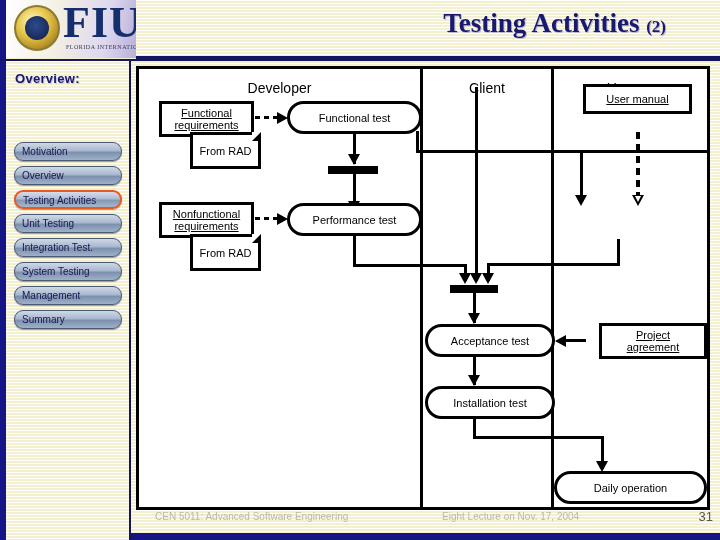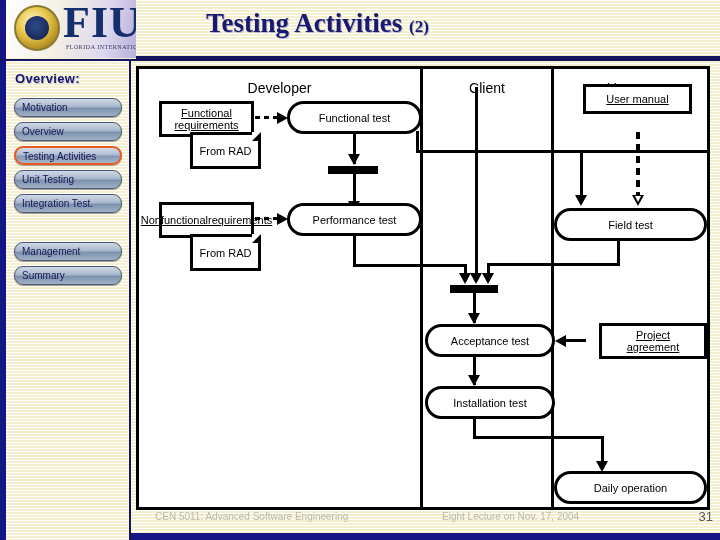--- a/index.html
+++ b/index.html
@@ -28,38 +28,38 @@
         background:radial-gradient(circle at 40% 35%,#fff8d0 0%,#e7c84a 40%,#b99327 70%,#7a5f13 100%);
         border:2px solid #8a7a33;box-sizing:border-box;}
   #seal:after{content:"";position:absolute;left:9px;top:9px;right:9px;bottom:9px;
         border-radius:50%;background:radial-gradient(circle at 45% 40%,#2e4a8a 0%,#1c2f63 60%,#101a3c 100%);}
   #fiu{position:absolute;left:57px;top:-2px;font-family:"Liberation Serif",serif;
        font-size:44px;font-weight:bold;color:#152e6e;letter-spacing:1px;line-height:50px;}
   #fiusub{position:absolute;left:60px;top:44px;font-family:"Liberation Serif",serif;
        font-size:6px;color:#3b3b62;letter-spacing:.5px;white-space:nowrap;}
   #headrule{position:absolute;left:130px;top:56px;width:584px;height:3px;background:#14145f;}
   #headrule2{position:absolute;left:0px;top:59px;width:720px;height:2px;background:#14145f;}
-  #title{position:absolute;left:200px;top:8px;width:460px;text-align:left;
+  #title{position:absolute;left:200px;top:8px;width:460px;text-align:right;
        font-family:"Liberation Serif",serif;font-size:27px;font-weight:bold;color:#19196e;
        text-shadow:1px 1px 0 #b9b9d4;white-space:nowrap;}
   #title .num{font-size:17px;}
 
   
   #sidebar{position:absolute;left:6px;top:61px;width:125px;height:479px;
       background-image:repeating-linear-gradient(to bottom,
         #ffffff 0px,#ffffff 1px,#f4efcf 1px,#f4efcf 3px);
       background-color:#f7f3d8;
       border-right:2px solid #14145f;box-sizing:border-box;}
   #ovlabel{position:absolute;left:9px;top:10px;font-size:13px;font-weight:bold;color:#16166b;
       text-shadow:1px 1px 0 #c9c9dd;letter-spacing:.3px;}
   .navbtn{position:absolute;left:8px;width:108px;height:19px;border-radius:9px;
       background:linear-gradient(to bottom,#cfd8e6 0%,#a9b8cf 45%,#7d90ae 55%,#9fb0c8 100%);
       border:1px solid #4a5a74;box-sizing:border-box;
       font-size:10px;color:#17174f;line-height:17px;padding-left:7px;
-      box-shadow:0 1px 1px rgba(0,0,0,.35);white-space:nowrap;overflow:hidden;}
+      box-shadow:0 1px 1px rgba(0,0,0,.35);white-space:nowrap;overflow:hidden;margin-top:44px;}
   .navbtn.sel{border:2px solid #e8581f;background:linear-gradient(to bottom,#d5dde9 0%,#aebcd2 45%,#8498b5 55%,#a6b5cb 100%);}
 
   
   #diagram{position:absolute;left:136px;top:66px;width:574px;height:444px;
       background:#ffffff;border:3px solid #000;box-sizing:border-box;}
   .lane-div{position:absolute;top:0;width:3px;height:100%;background:#000;}
   .lane-title{position:absolute;top:11px;font-size:14px;color:#000;text-align:center;white-space:nowrap;}
 
   .rect{position:absolute;border:3px solid #000;background:#fff;box-sizing:border-box;
       font-size:11px;color:#000;text-align:center;display:flex;align-items:center;justify-content:center;}
@@ -118,20 +118,21 @@
   </div>
   <div id="headrule2"></div>
 
   <div id="sidebar">
     <div id="ovlabel">Overview:</div>
     <div class="navbtn" style="top:37px">Motivation</div>
     <div class="navbtn" style="top:61px">Overview</div>
     <div class="navbtn sel" style="top:85px">Testing Activities</div>
     <div class="navbtn" style="top:109px">Unit Testing</div>
     <div class="navbtn" style="top:133px">Integration Test.</div>
+    <div class="navbtn" style="top:157px">System Testing</div>
     <div class="navbtn" style="top:181px">Management</div>
     <div class="navbtn" style="top:205px">Summary</div>
   </div>
 
   <div id="diagram">
 
     <div class="lane-div" style="left:281px"></div>
     <div class="lane-div" style="left:412px"></div>
 
     <div class="lane-title" style="left:0px;width:281px">Developer</div>
@@ -151,21 +152,21 @@
 
     <div class="vline" style="left:214px;top:65px;height:30px"></div>
     <div class="arrow-d" style="left:209px;top:85px"></div>
     <div class="bar" style="left:189px;top:97px;width:50px"></div>
     <div class="vline" style="left:214px;top:105px;height:38px"></div>
     <div class="arrow-d" style="left:209px;top:132px"></div>
 
     <div class="vline" style="left:277px;top:62px;height:22px"></div>
     <div class="hline" style="left:277px;top:81px;width:291px"></div>
 
-    <div class="rect" style="left:20px;top:133px;width:95px;height:36px;flex-direction:row">
+    <div class="rect" style="left:20px;top:133px;width:95px;height:36px;flex-direction:column">
       <span>Nonfunctional</span>
       <span>requirements</span>
     </div>
     <div class="note" style="left:51px;top:165px;width:71px;height:37px">From RAD</div>
 
     <div class="dashh" style="left:116px;top:148px;width:25px"></div>
     <div class="arrow-r" style="left:138px;top:144px"></div>
 
     <div class="round" style="left:148px;top:134px;width:135px;height:33px">Performance test</div>
 
@@ -175,21 +176,20 @@
     <div class="rect" style="left:444px;top:15px;width:109px;height:30px">
       <span>User manual</span>
     </div>
 
     <div class="dashv" style="left:497px;top:63px;height:70px"></div>
     <div class="arrow-d-hollow" style="left:493px;top:126px"></div>
 
     <div class="vline" style="left:441px;top:81px;height:52px"></div>
     <div class="arrow-d" style="left:436px;top:126px"></div>
 
-    <div class="round" style="left:415px;top:139px;width:153px;height:33px">Field test</div>
 
     <div class="vline" style="left:478px;top:170px;height:26px"></div>
     <div class="hline" style="left:348px;top:194px;width:133px"></div>
     <div class="vline" style="left:348px;top:194px;height:18px"></div>
 
     <div class="vline" style="left:325px;top:195px;height:17px"></div>
 
     <div class="vline" style="left:336px;top:18px;height:194px"></div>
 
     <div class="arrow-d" style="left:320px;top:204px"></div>

